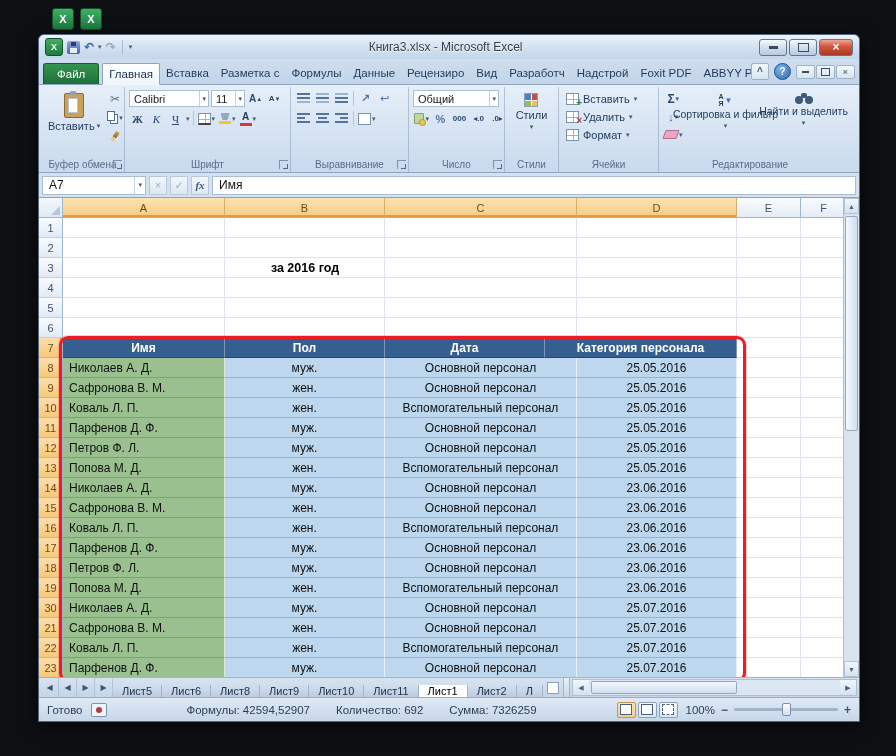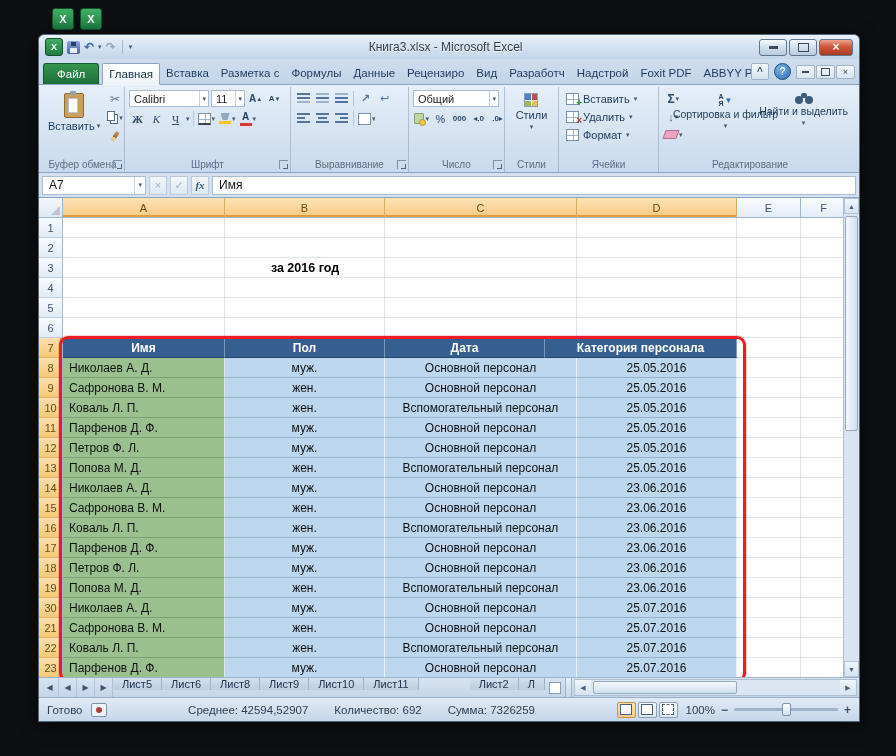--- a/index.html
+++ b/index.html
@@ -127,23 +127,23 @@
   #redbox{position:absolute;left:20px;top:118px;width:681px;height:340px;border:3px solid var(--c-red,#ED1C24);border-radius:9px;z-index:6;pointer-events:none;box-shadow:0 0 0 1px rgba(237,28,36,.2);}
   .vscroll{flex:0 0 16px;background:#d9e4f0;border-left:1px solid #aebfd2;display:flex;flex-direction:column;box-sizing:border-box;}
   .varr{flex:0 0 16px;display:flex;align-items:center;justify-content:center;font-size:7px;color:#4a6184;background:linear-gradient(#f0f6fb,#d5e2ef);border:1px solid #b3c4d6;box-sizing:border-box;}
   .vtrack{flex:1;position:relative;}
   .vthumb{position:absolute;left:1px;right:1px;top:2px;height:215px;border-radius:2px;background:linear-gradient(90deg,#f4f9fd,#cfdff0);border:1px solid #93a9c0;box-sizing:border-box;}
 
   
   .sheetbar{flex:0 0 19px;background:linear-gradient(#d7e3f1,#c4d5e8);border-top:1px solid #9fb4ca;display:flex;align-items:stretch;font-size:11px;overflow:hidden;}
   .snav{width:17px;display:flex;align-items:center;justify-content:center;font-size:8px;color:#3e5570;border-right:1px solid rgba(160,180,202,.6);}
   .snav.first{border-left:2px solid transparent;}
-  .stabs{display:flex;align-items:flex-start;}
+  .stabs{display:flex;align-items:flex-end;}
   .stab{padding:0 9px;background:linear-gradient(#d3dfee,#bccddf);border-right:1px solid #9fb4ca;color:#20344e;display:flex;align-items:center;white-space:nowrap;}
-  .stab.active{background:#fff;font-weight:bold;color:#000;margin-top:44px;}
+  .stab.active{background:#fff;font-weight:normal;color:#000;margin-top:44px;}
   .newsheet{width:20px;display:flex;align-items:center;justify-content:center;}
   .newsheet i{width:10px;height:10px;background:#fff;border:1px solid #8aa0b8;position:relative;display:block;}
   .tabsplit{width:5px;background:linear-gradient(#e8f0f8,#c9d8e8);border-left:1px solid #9fb4ca;border-right:1px solid #9fb4ca;}
   .hscroll{flex:1;display:flex;align-items:stretch;margin:1px 2px;border:1px solid #aebfd2;background:#dce6f2;box-sizing:border-box;}
   .harr{width:16px;display:flex;align-items:center;justify-content:center;font-size:7px;color:#4a6184;background:linear-gradient(#f0f6fb,#d5e2ef);}
   .htrack{flex:1;position:relative;}
   .hthumb{position:absolute;top:1px;bottom:1px;left:2px;width:58%;border-radius:2px;background:linear-gradient(#f4f9fd,#cfdff0);border:1px solid #93a9c0;box-sizing:border-box;}
 
   
   .statusbar{flex:0 0 23px;background:linear-gradient(#e0eaf6,#c6d6e9);border-top:1px solid #98aec6;display:flex;align-items:center;font-size:11.5px;color:#2d3e52;padding:0 8px;gap:8px;}
@@ -763,21 +763,21 @@
     </div>
   </div>
 
   <div class="statusbar">
     <span>Готово</span>
     <span class="macro">
         <i></i>
       </span>
     <span class="spacer"></span>
     <span class="stats">
-      <span>Среднее: 42594,52907</span>
+      <span>Формулы: 42594,52907</span>
       <span>Количество: 692</span>
       <span>Сумма: 7326259</span>
     </span>
     <span class="spacer"></span>
     <span class="views">
       <span class="vwb on">
           <i></i>
         </span>
       <span class="vwb">
           <i></i>

